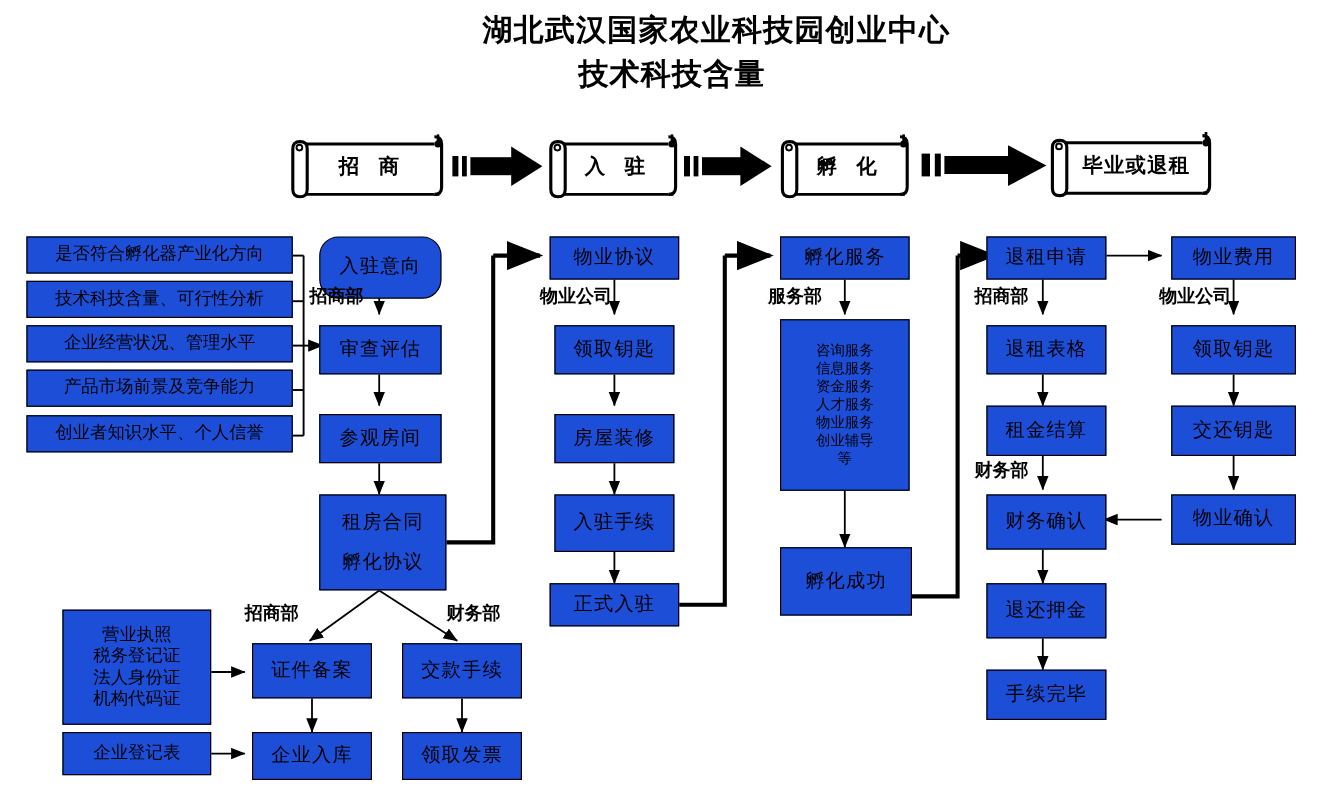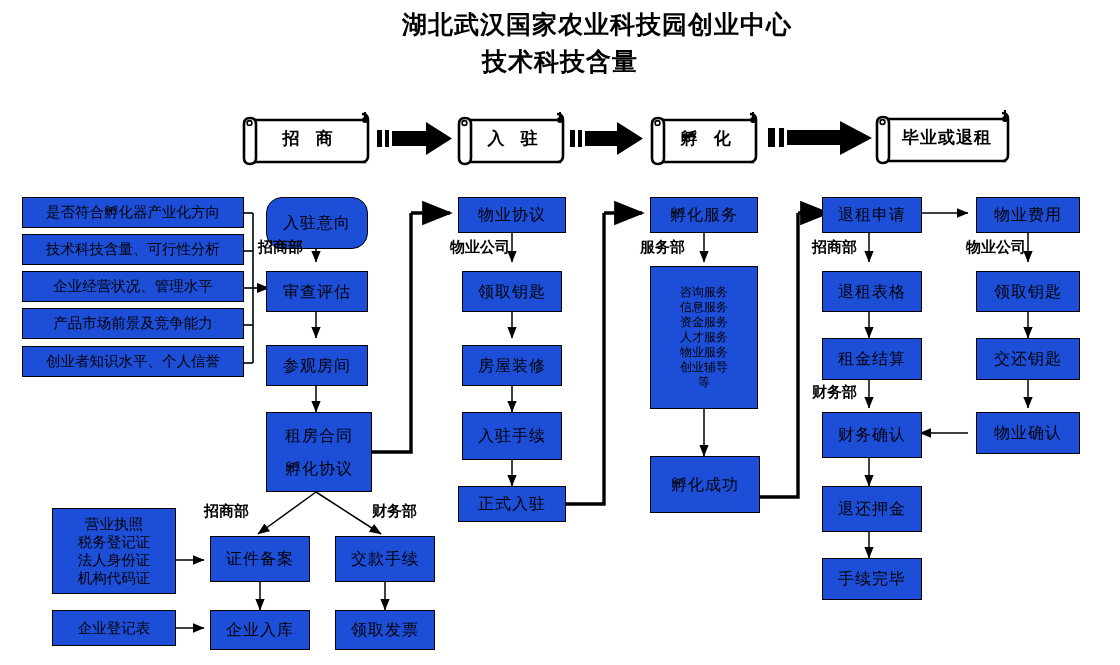--- a/index.html
+++ b/index.html
@@ -314,21 +314,21 @@
   <div class="node" style="left:976px;top:338px;width:104px;height:42px;">
       <span>交还钥匙</span>
     </div>
   <div class="node" style="left:976px;top:412px;width:104px;height:42px;">
       <span>物业确认</span>
     </div>
 
   <div class="dept" style="left:204px;top:502px;">招商部</div>
   <div class="dept" style="left:372px;top:502px;">财务部</div>
 
-  <div class="node stack small" style="left:52px;top:508px;width:124px;height:86px;padding:3px 0;justify-content:center;">
+  <div class="node stack small" style="left:52px;top:508px;width:124px;height:96px;padding:3px 0;justify-content:center;">
     <span class="ln">营业执照</span>
     <span class="ln">税务登记证</span>
     <span class="ln">法人身份证</span>
     <span class="ln">机构代码证</span>
   </div>
   <div class="node small" style="left:52px;top:610px;width:124px;height:36px;">
       <span>企业登记表</span>
     </div>
 
   <div class="node" style="left:210px;top:536px;width:100px;height:46px;">

